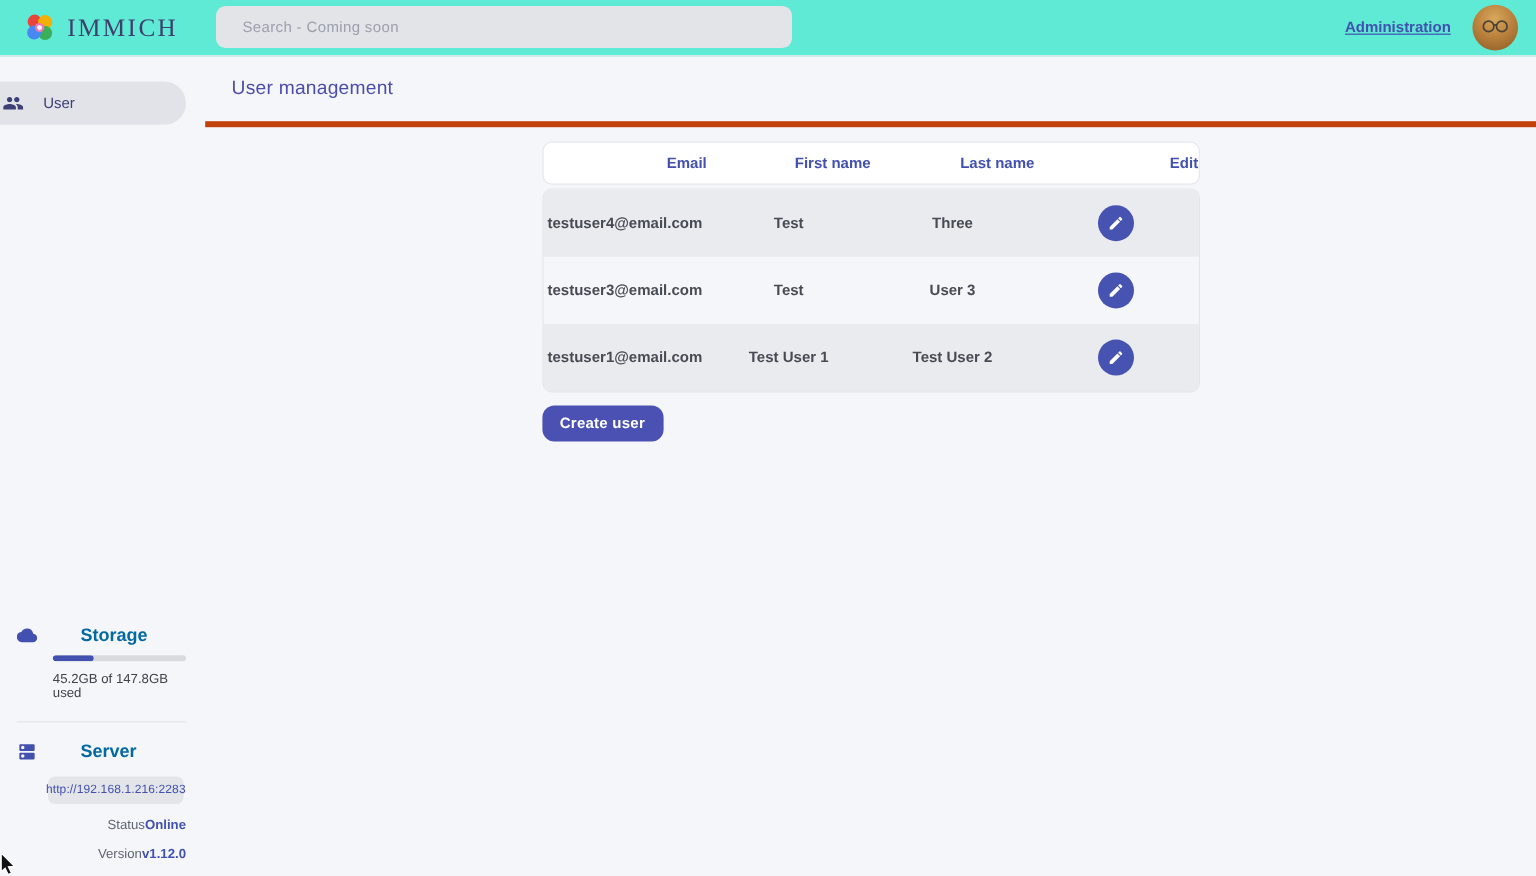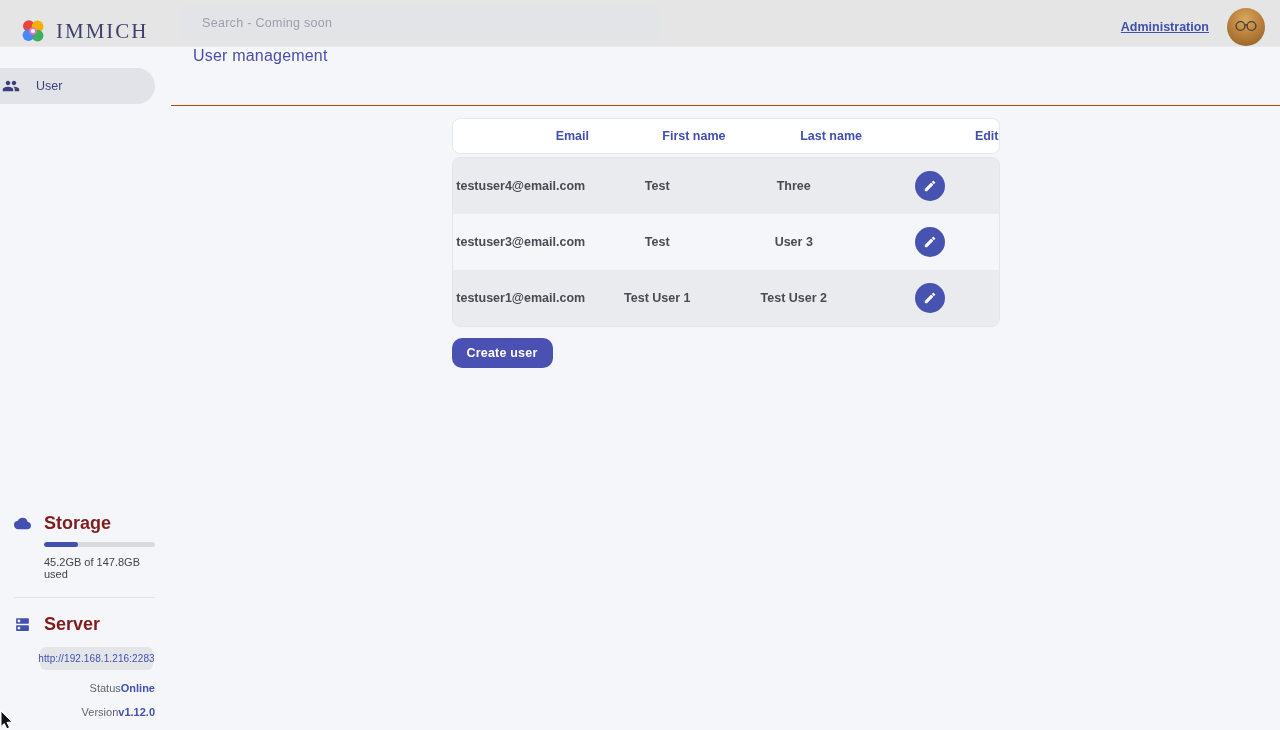--- a/index.html
+++ b/index.html
@@ -1,21 +1,21 @@
 <!DOCTYPE html>
 <html><head>
 <meta charset="utf-8">
 <style>
   * { margin:0; padding:0; box-sizing:border-box; }
   html,body { width:1280px; height:730px; overflow:hidden; }
   body { background:#f5f6fa; font-family:"Liberation Sans", sans-serif; position:relative; }
 
   
-  .navbar { position:relative; height:47px; background:#e5e5e5; border-bottom:1px solid #e9eaee;
-            display:flex; align-items:flex-end;gap:15px; }
+  .navbar { position:relative; height:47px; background:#5eead4; border-bottom:1px solid #e9eaee;
+            display:flex; align-items:center;gap:15px; }
   .brand { display:flex; align-items:center; gap:8px; padding-left:18px; }
   .brand-word { font-family:"Liberation Serif", serif; font-size:21px; letter-spacing:2px;
                 color:#3f3f6e; font-weight:400; }
   .searchbox { position:absolute; left:180px; top:5px; width:480px; height:35px;
                background:#e3e4e8; border-radius:8px; display:flex; align-items:center; }
   .searchbox input { width:100%; height:100%; background:transparent; border:none; outline:none;
                      padding-left:22px; font-size:12.5px; color:#5b6068;
                      font-family:"Liberation Sans", sans-serif; }
   .searchbox input::placeholder { color:#9ba0ac; letter-spacing:.3px; }
   .nav-right { margin-left:auto; display:flex; align-items:center; gap:18px; padding-right:15px; }
@@ -27,35 +27,35 @@
   
   .shell { display:flex; height:683px; }
   .sidebar { width:171px; display:flex; flex-direction:column; flex-shrink:0; }
   .side-pill { margin-top:21px; width:155px; height:36px; background:#e1e3e9;
                border-radius:0 18px 18px 0; display:flex; align-items:center; gap:16px;
                padding-left:2px; cursor:pointer; }
   .side-pill .label { font-size:12.5px; font-weight:500; color:#3d4077; }
 
   .side-bottom { margin-top:auto; padding:0 16px 12px 14px; }
   .side-sec-head { display:flex; align-items:center; gap:13px; }
-  .side-sec-head .t { font-size:18px; font-weight:bold; color:#7f1d1d; }
+  .side-sec-head .t { font-size:15px; font-weight:bold; color:#0369a1;margin-left:23px; }
   .progress { margin:8px 0 0 30px; width:111px; height:5px; background:#d8dade; border-radius:3px; overflow:hidden; }
   .progress .fill { height:100%; background:#4250af; border-radius:3px; }
   .usage { margin:9px 0 0 30px; font-size:11px; color:#3f434b; }
   .side-divider { border:none; border-top:1px solid #e2e4ea; margin:17px 0 16px 0; }
   .server-url { margin:12px 0 0 26px; width:113px; height:23px; background:#e3e5e9; border-radius:6px;
                 display:flex; align-items:center; justify-content:center; }
   .server-url span { font-size:10px; font-weight:normal; color:#4250af; letter-spacing:.1px; }
   .kv { display:flex; justify-content:flex-end; margin:12px 0 0 30px; }
   .kv .k { font-size:11px; color:#5f6570; }
   .kv .v { font-size:11px; font-weight:bold; color:#4250af; }
 
   .main { flex:1; }
-  .main-titlebar { height:59px; display:flex; padding-left:22px;
-                   border-bottom:1px solid #c2410c; }
+  .main-titlebar { height:59px; display:flex; align-items:center; padding-left:22px;
+                   border-bottom:5px solid #c2410c; }
   .main-title { font-size:16px; font-weight:500; color:#4c4da9; letter-spacing:.2px; }
 
   .content { width:548px; margin:0 auto; padding-top:12px; }
   .section-label { font-size:11px; font-weight:500; color:#5b626e; letter-spacing:.6px; margin-bottom:10px; }
   .thead { height:36px; background:#ffffff; border:1px solid #e6e8ed; border-radius:8px;
            display:grid; grid-template-columns:repeat(4,1fr); align-items:center; }
   .thead .th { text-align:right; font-size:12.5px; font-weight:600; color:#4250af; }
   .tbody { margin-top:3px; border:1px solid #e3e5e9; border-radius:8px; overflow:hidden; }
   .trow { height:56px; display:grid; grid-template-columns:repeat(4,1fr); align-items:center;font-weight:bold; }
   .trow:nth-child(odd) { background:#eaebef; }

